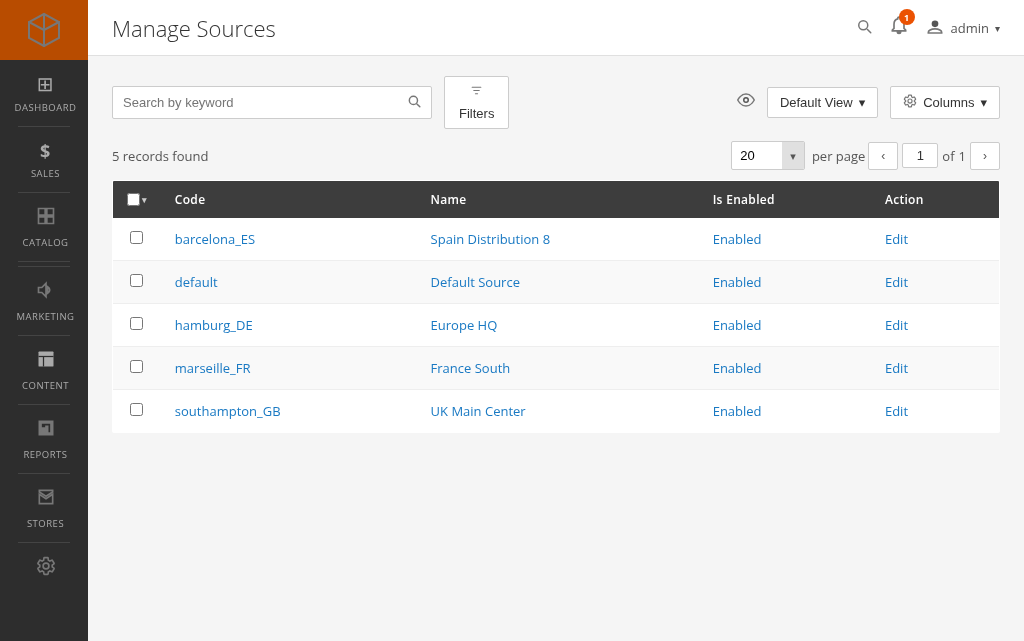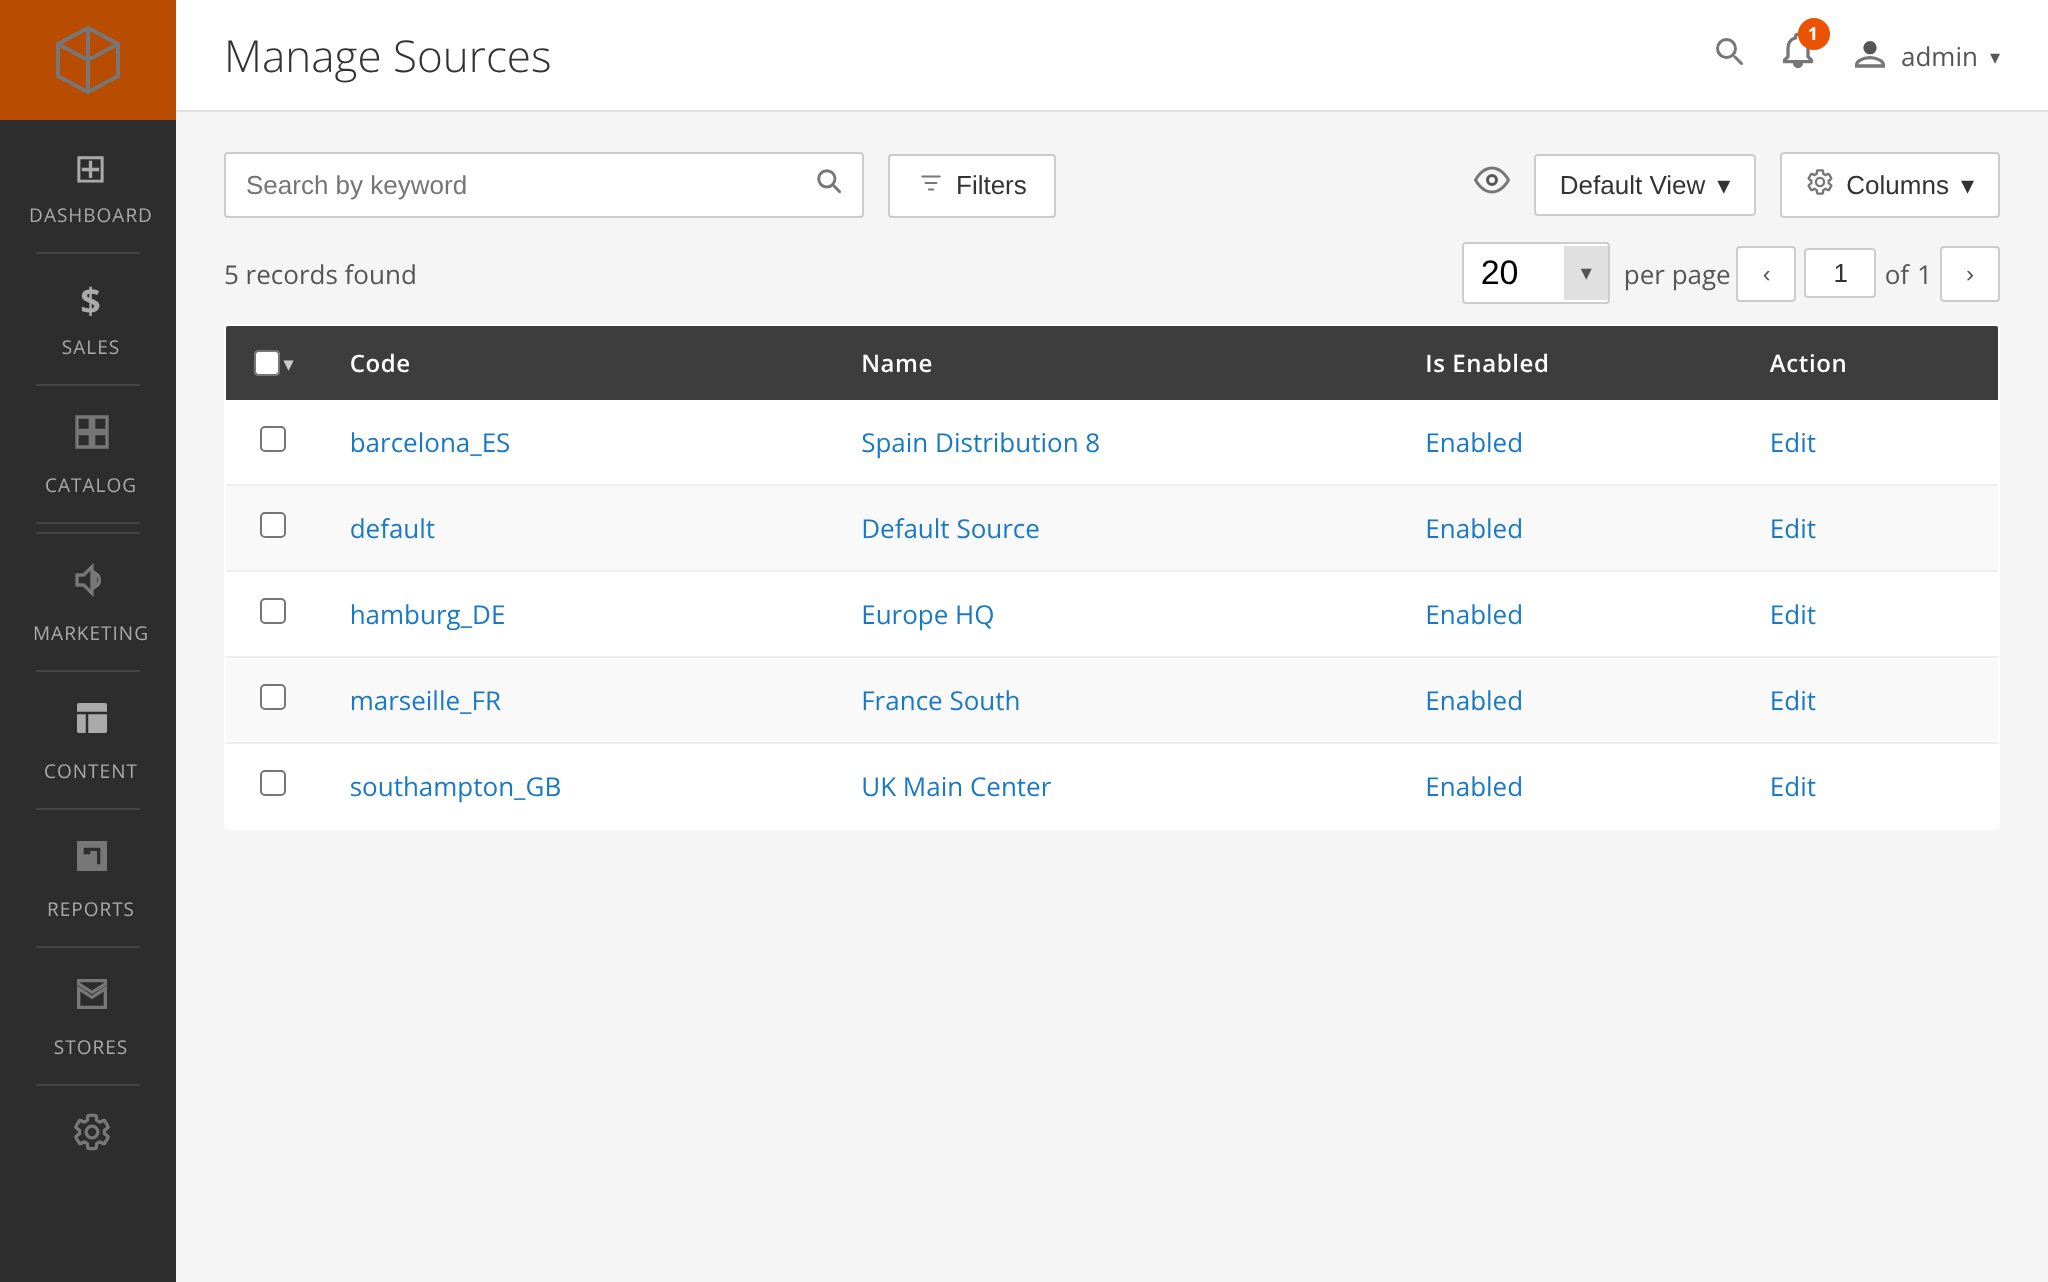--- a/index.html
+++ b/index.html
@@ -174,20 +174,21 @@
       display: flex;
       align-items: center;
       gap: 6px;
       border: 1px solid #ccc;
       background: #fff;
       padding: 7px 14px;
       font-size: 13px;
       color: #333;
       border-radius: 2px;
       cursor: pointer;
+      flex-direction: column;
     }
     .btn-filters .filter-icon { color: #777; }
 
     .filter-spacer { flex: 1; }
 
     .btn-view {
       display: flex;
       align-items: center;
       gap: 6px;
       border: 1px solid #ccc;
@@ -226,21 +227,21 @@
       align-items: center;
       border: 1px solid #ccc;
       background: #fff;
       border-radius: 2px;
       overflow: hidden;
     }
     .per-page-select select {
       border: none;
       outline: none;
       padding: 5px 8px;
-      font-size: 17px;
+      font-size: 13px;
       background: transparent;
       -webkit-appearance: none;
       width: 50px;
       cursor: pointer;
     }
     .per-page-arrow {
       background: #e0e0e0;
       padding: 6px 8px;
       font-size: 11px;
       color: #555;

